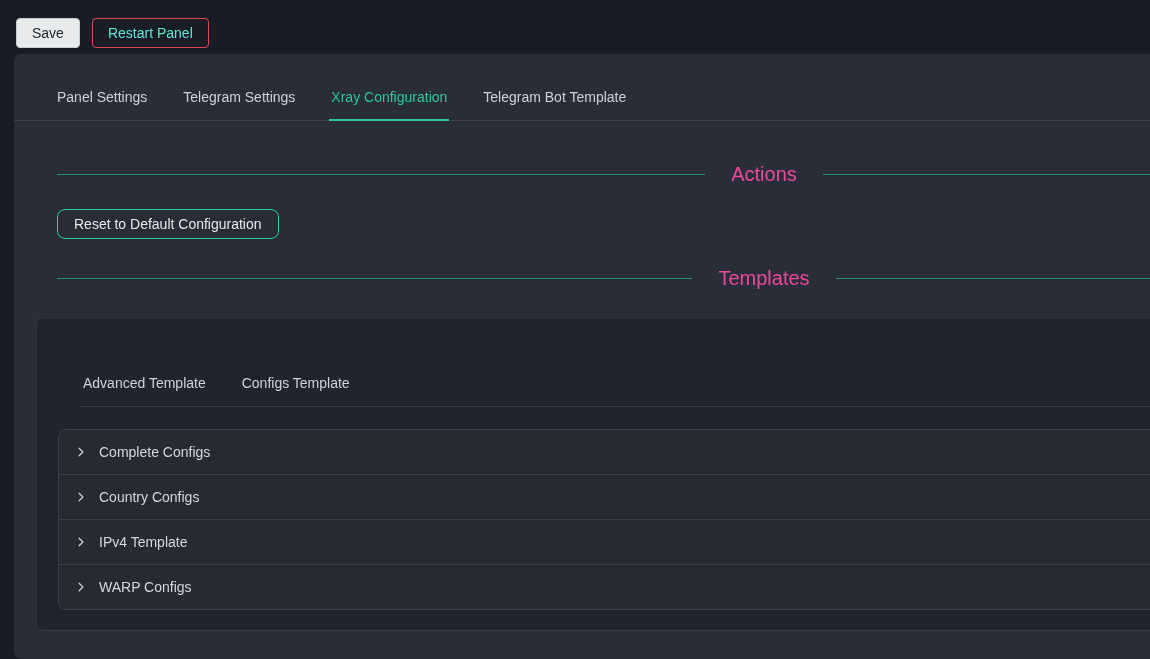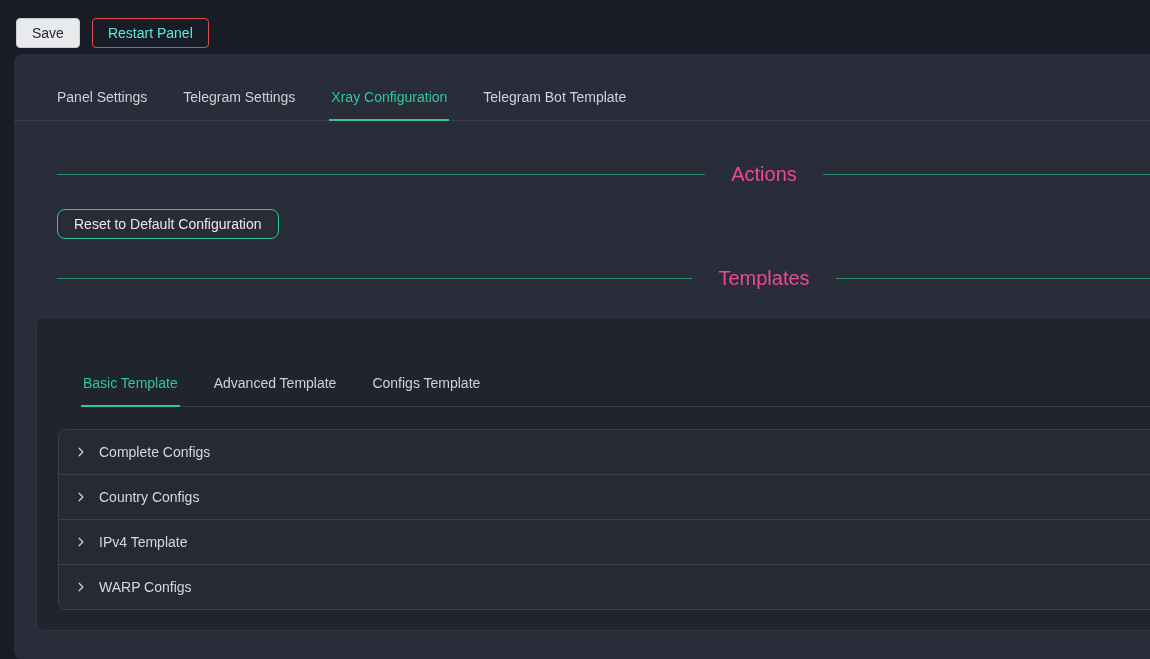--- a/index.html
+++ b/index.html
@@ -164,21 +164,20 @@
 
   <div class="divider templates">
     <span class="line"></span>
     <span class="divider-text">Templates</span>
     <span class="line"></span>
   </div>
 
   <div class="inner-card">
 
     <div class="tabs inner">
-      <div class="tab active">Basic Template</div>
       <div class="tab">Advanced Template</div>
       <div class="tab">Configs Template</div>
     </div>
 
     <div class="collapse">
 
       <div class="collapse-item">
         <span class="chev">
           <svg width="12" height="12" viewBox="0 0 16 16">
               <path d="M5.5 3l5 5-5 5" stroke="#ced2d9" stroke-width="1.6" fill="none" stroke-linecap="round" stroke-linejoin="round"></path>

